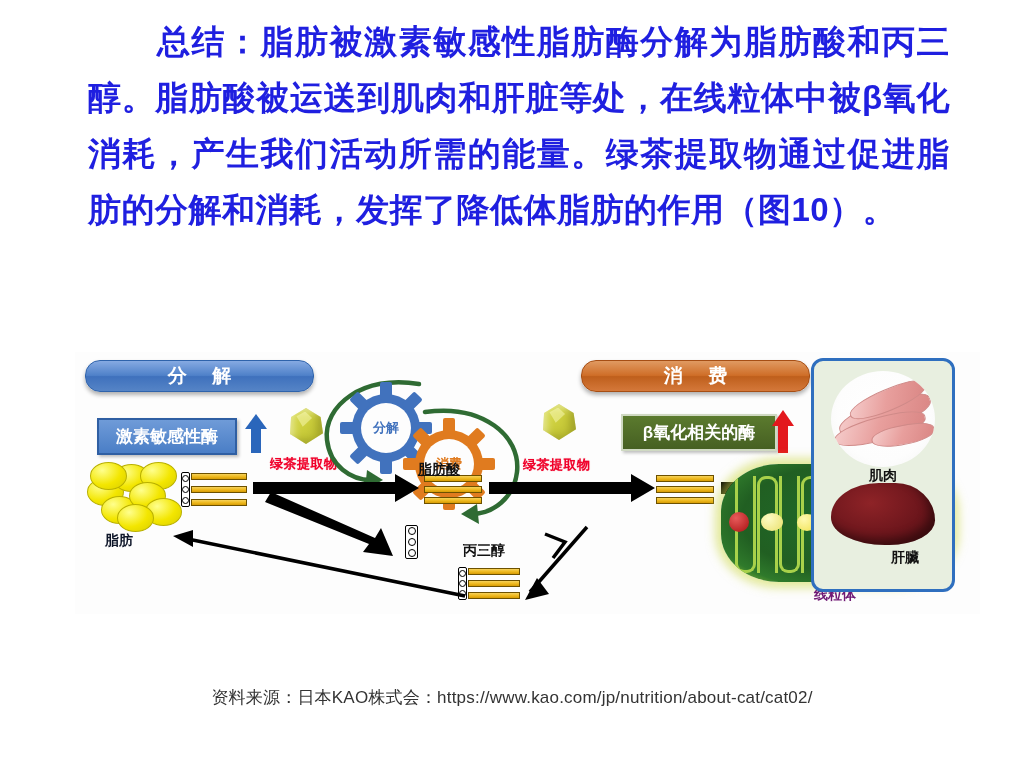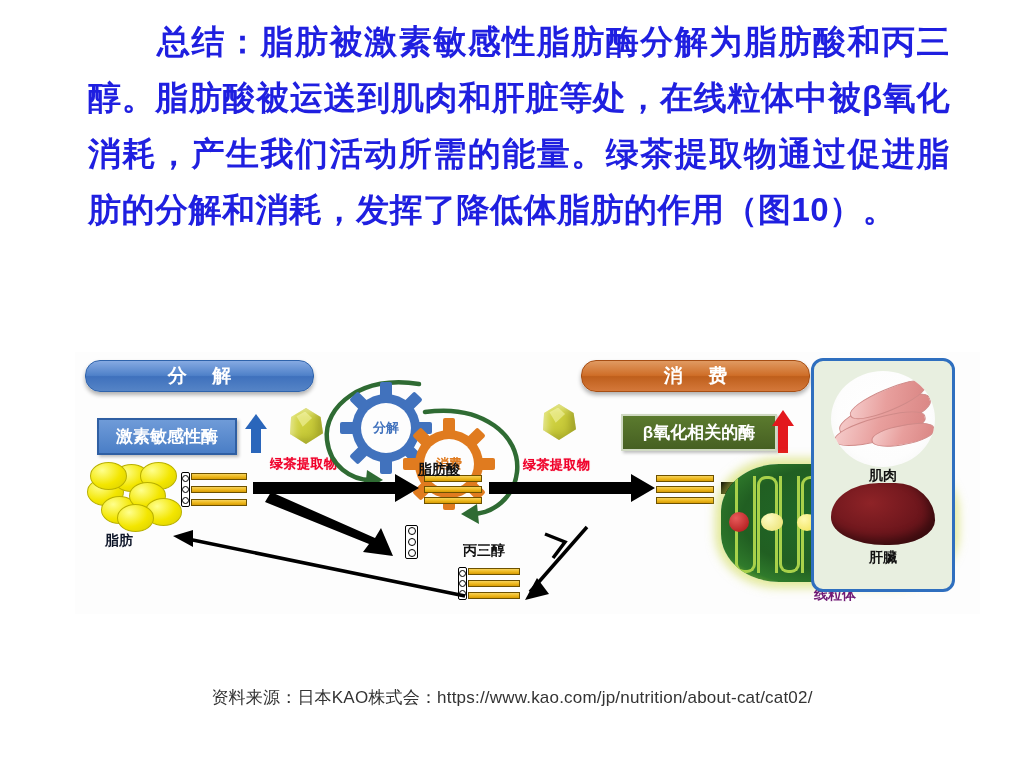--- a/index.html
+++ b/index.html
@@ -226,21 +226,21 @@
     top:122px;width:104px;height:62px;
     background:radial-gradient(ellipse at 38% 32%,#8e2327 0%,#6d161c 55%,#530f14 100%);
     border-radius:46% 38% 44% 52%/54% 60% 40% 44%;
     box-shadow:inset -6px -6px 10px rgba(0,0,0,.4);
   }
   .organ-label{
     position:absolute;left:0;width:100%;text-align:center;
     font-size:14px;font-weight:700;color:#111;
   }
   .lbl-muscle{top:106px;}
-  .lbl-liver{top:188px;}
+  .lbl-liver{top:188px;padding-left:22px;}
 
   
   .dlabel{
     position:absolute;font-size:14px;font-weight:700;color:#111;white-space:nowrap;
   }
   .lbl-fat{left:30px;top:180px;color:#0f172a;}
   .lbl-fa{left:343px;top:109px;text-decoration:underline;}
   .lbl-gly{left:388px;top:190px;}
 
   

